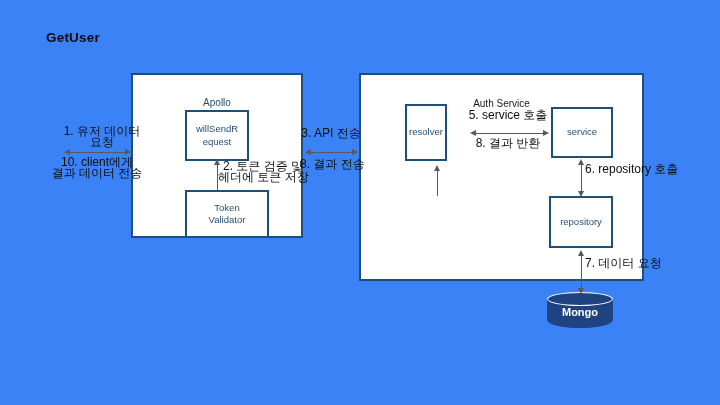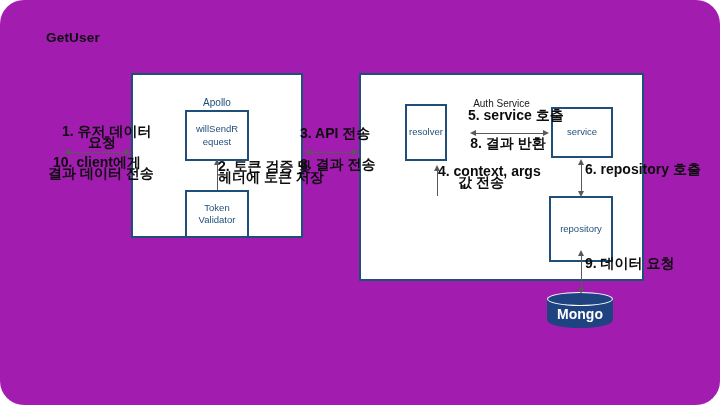--- a/index.html
+++ b/index.html
@@ -7,23 +7,22 @@
     padding: 0;
     background: #ffffff;
   }
   body {
     font-family: "Liberation Sans", sans-serif;
   }
   #canvas {
     position: relative;
     width: 720px;
     height: 405px;
-    background: #a21caf;
+    background: #3b82f6;
     overflow: hidden;
-    border-radius: 24px;
   }
   .abs { position: absolute; }
 
   
   #page-title {
     left: 46px;
     top: 30px;
     font-size: 13.5px;
     font-weight: bold;
     color: #0d0d0d;
@@ -90,24 +89,24 @@
     border-bottom: 6px solid #595959;
   }
   .arrow-d {
     border-left: 3.5px solid transparent;
     border-right: 3.5px solid transparent;
     border-top: 6px solid #595959;
   }
 
   
   .edge-label {
-    font-size: 14px;
+    font-size: 12px;
     line-height: 11px;
     color: #0d0d0d;
-    font-weight: bold;
+    font-weight: normal;
     white-space: nowrap;
   }
   .edge-label.center { text-align: center; }
   .edge-label.left   { text-align: left; }
 
   
   #mongo-cylinder {
     left: 547px;
     top: 292px;
     width: 66px;
@@ -129,50 +128,50 @@
     border-radius: 50%;
     border: 1px solid #ffffff;
     box-sizing: border-box;
   }
   #mongo-cylinder .cyl-label {
     position: absolute;
     left: 0; top: 14px;
     width: 66px;
     text-align: center;
     color: #ffffff;
-    font-size: 14px;
+    font-size: 11px;
     font-weight: bold;
   }
 </style>
 </head>
 <body>
 
 <div id="canvas">
 
   <div class="abs" id="page-title">GetUser</div>
 
   <div class="abs container-box" style="left:131px; top:73px; width:172px; height:165px;">
     <div class="container-title blue" style="top:6px;">Apollo<br>Gateway</div>
   </div>
 
   <div class="abs node-box" style="left:185px; top:110px; width:64px; height:51px;">willSendR<br>equest</div>
 
-  <div class="abs node-box" style="left:185px; top:190px; width:64px; height:48px;">Token<br>Validator</div>
+  <div class="abs node-box" style="left:185px; top:190px; width:84px; height:48px;">Token<br>Validator</div>
 
 
   <div class="abs container-box" style="left:359px; top:73px; width:285px; height:208px;">
     <div class="container-title dark" style="top:7px;">Auth Service</div>
   </div>
 
   <div class="abs node-box" style="left:405px; top:104px; width:42px; height:57px;">resolver</div>
 
   <div class="abs node-box" style="left:551px; top:107px; width:62px; height:51px;">service</div>
 
 
-  <div class="abs node-box" style="left:549px; top:196px; width:64px; height:66px;">repository</div>
+  <div class="abs node-box" style="left:549px; top:196px; width:64px; height:52px;">repository</div>
 
   <div class="abs" id="mongo-cylinder">
     <div class="cyl-body"></div>
     <div class="cyl-top"></div>
     <div class="cyl-label">Mongo</div>
   </div>
 
   <div class="abs line-h" style="left:69px; top:152px; width:58px;"></div>
   <div class="abs arrow arrow-l" style="left:64px; top:149px;"></div>
   <div class="abs arrow arrow-r" style="left:125px; top:149px;"></div>
@@ -190,25 +189,24 @@
   <div class="abs edge-label center" style="left:300px; top:159px; width:62px;">8. 결과 전송</div>
 
   <div class="abs line-h" style="left:475px; top:133px; width:69px;"></div>
   <div class="abs arrow arrow-l" style="left:470px; top:130px;"></div>
   <div class="abs arrow arrow-r" style="left:543px; top:130px;"></div>
   <div class="abs edge-label center" style="left:468px; top:110px; width:80px;">5. service 호출</div>
   <div class="abs edge-label center" style="left:468px; top:138px; width:80px;">8. 결과 반환</div>
 
   <div class="abs line-v" style="left:437px; top:170px; width:1px; height:26px;"></div>
   <div class="abs arrow arrow-u" style="left:434px; top:165px;"></div>
-  <div class="abs edge-label center" style="left:438px; top:166px; width:86px;">4. context, args<br>값 전송</div>
 
   <div class="abs line-v" style="left:581px; top:163px; width:1px; height:30px;"></div>
   <div class="abs arrow arrow-u" style="left:578px; top:159px;"></div>
   <div class="abs arrow arrow-d" style="left:578px; top:191px;"></div>
   <div class="abs edge-label left" style="left:585px; top:164px; width:100px;">6. repository 호출</div>
 
   <div class="abs line-v" style="left:581px; top:255px; width:1px; height:37px;"></div>
   <div class="abs arrow arrow-u" style="left:578px; top:250px;"></div>
   <div class="abs arrow arrow-d" style="left:578px; top:288px;"></div>
-  <div class="abs edge-label left" style="left:585px; top:258px; width:92px;">9. 데이터 요청</div>
+  <div class="abs edge-label left" style="left:585px; top:258px; width:92px;">7. 데이터 요청</div>
 
 </div>
 
 </body></html>

